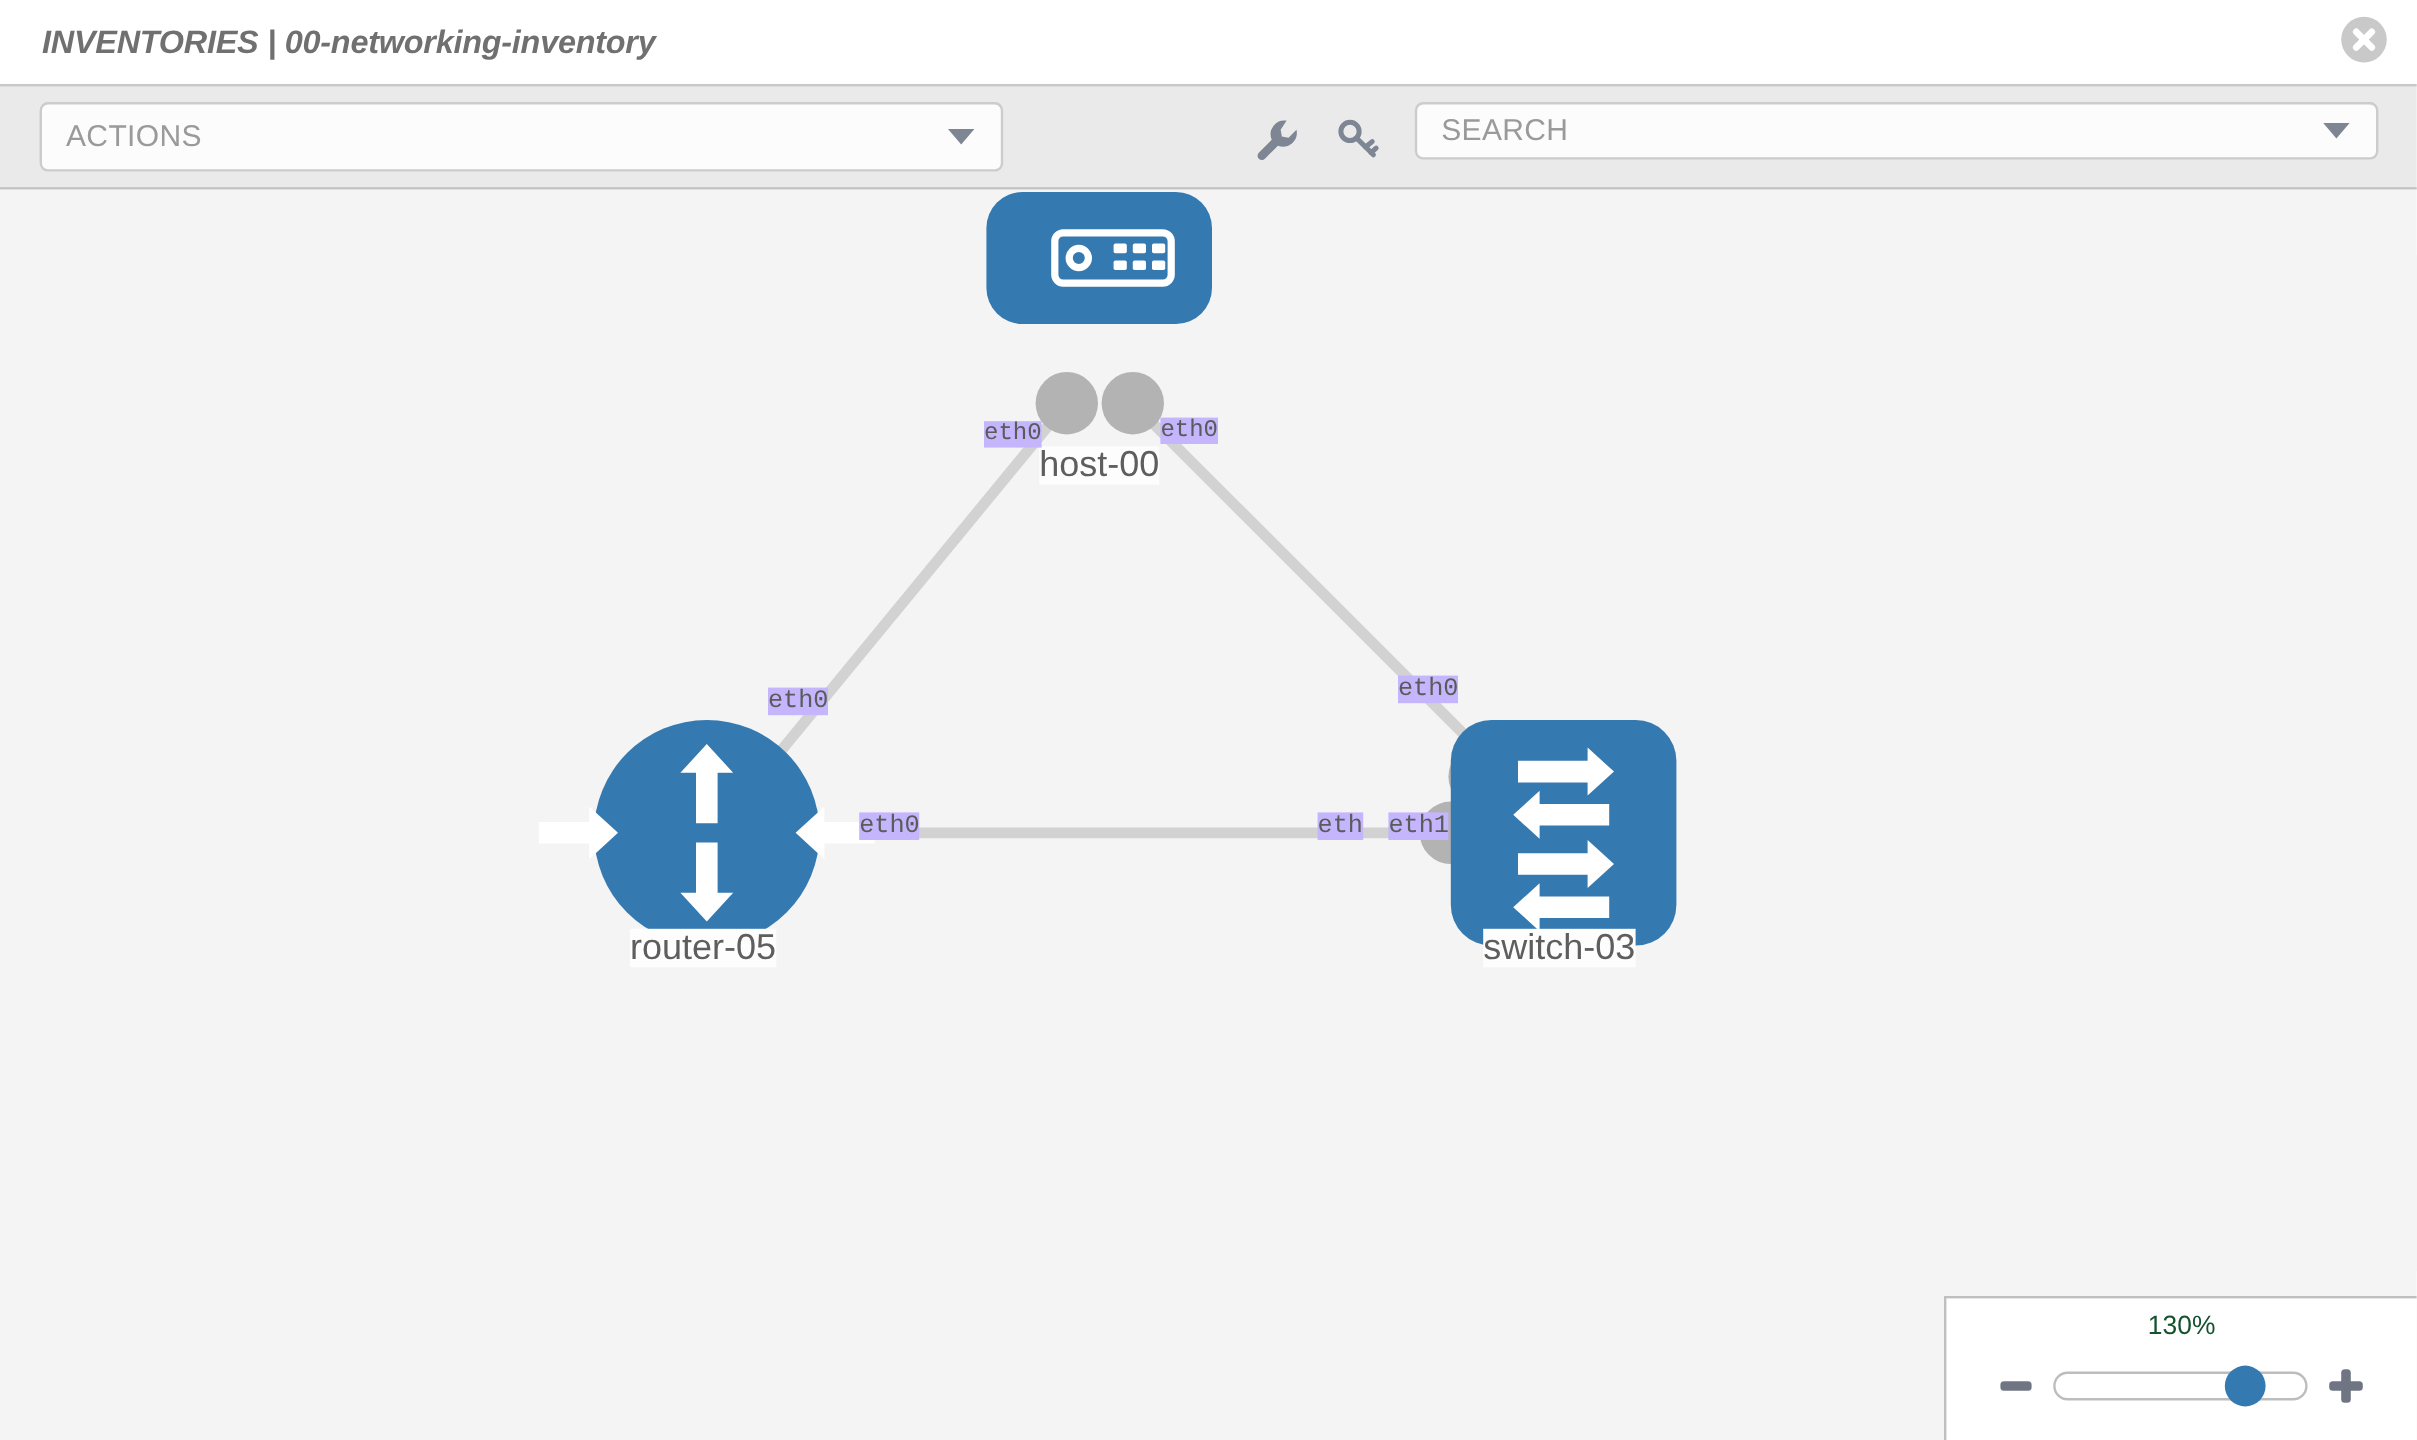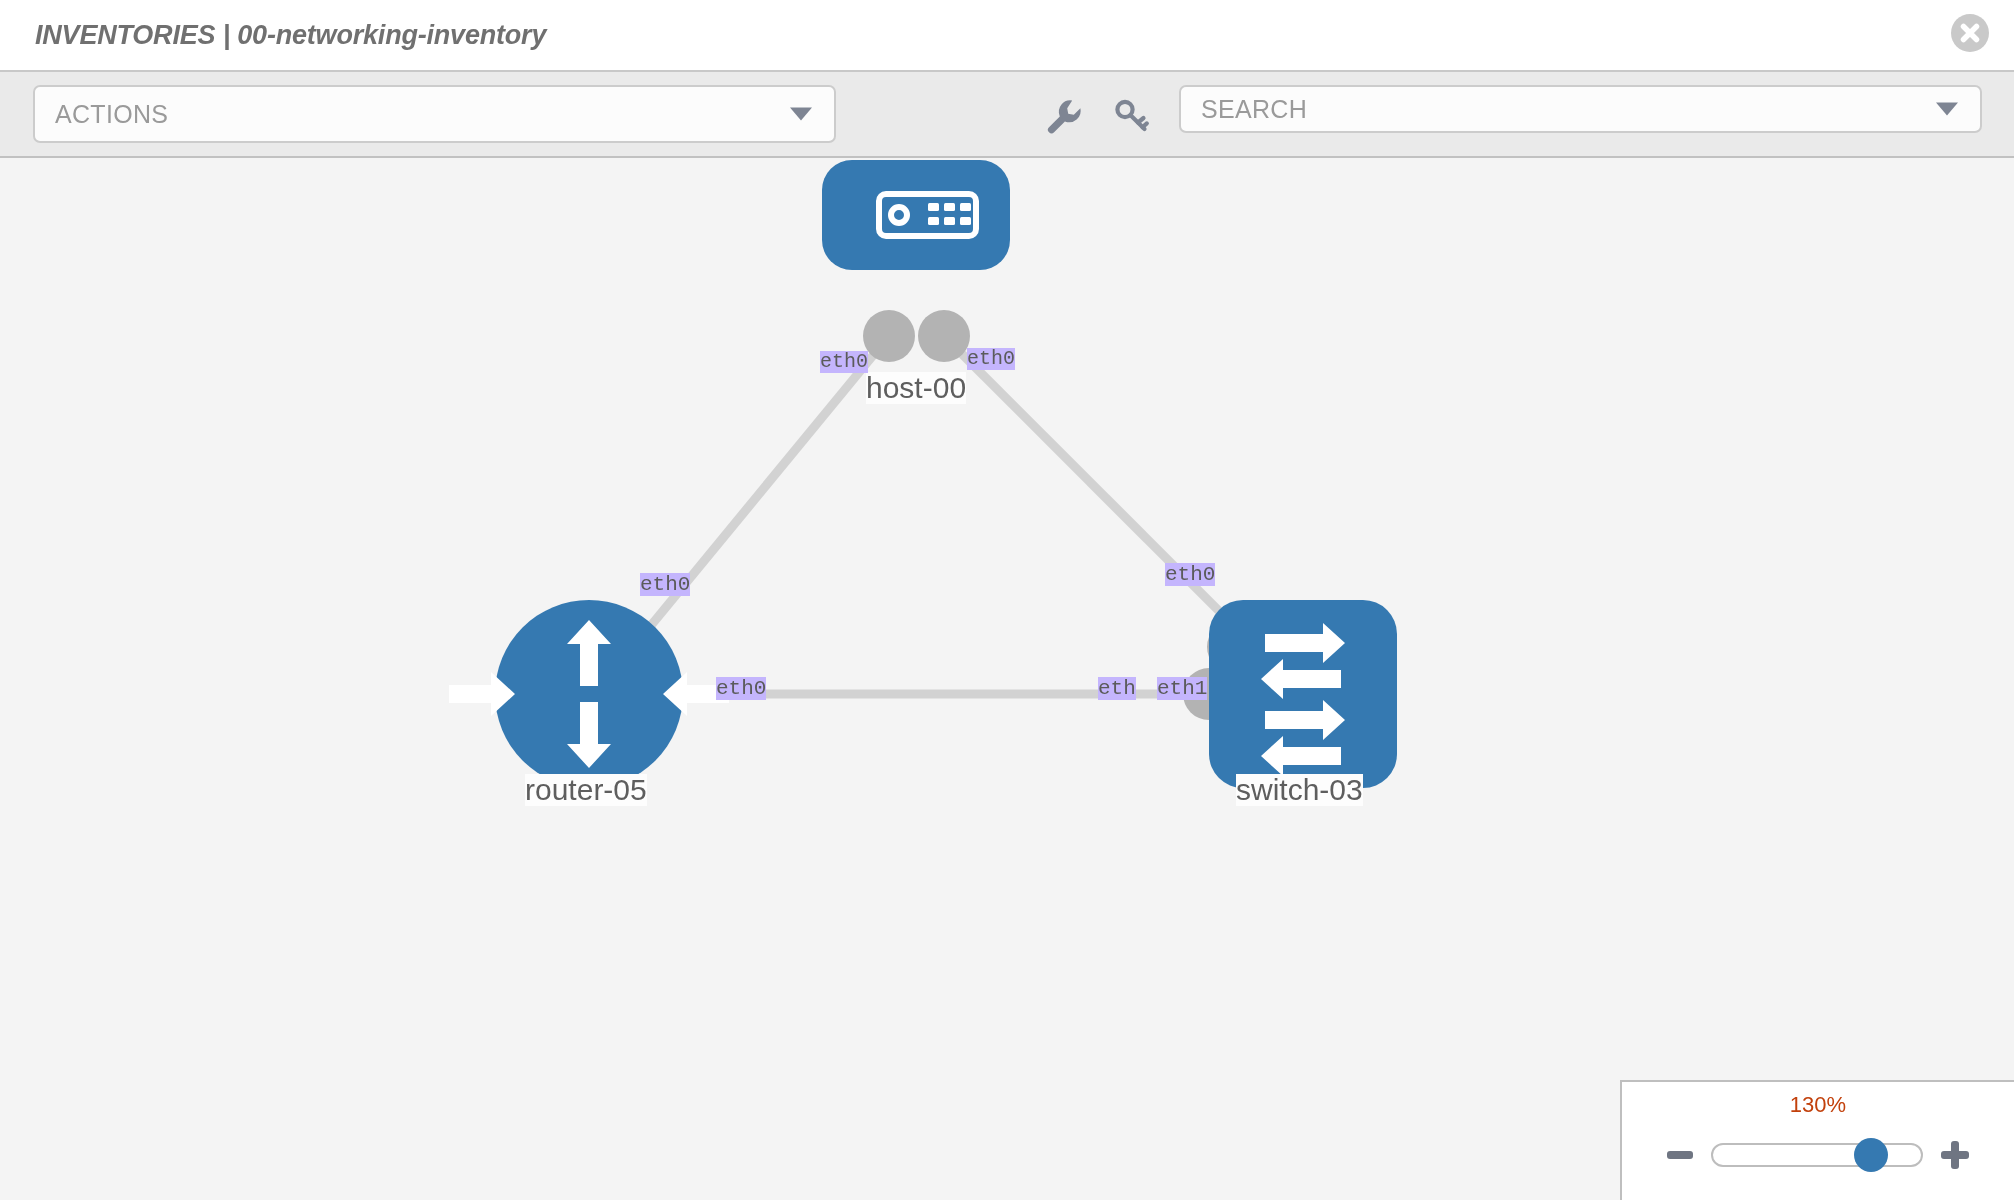--- a/index.html
+++ b/index.html
@@ -160,21 +160,21 @@
     border-right: none;
     border-bottom: none;
   }
   .zoom-pct {
     position: absolute;
     top: 10px;
     left: 0;
     width: 100%;
     text-align: center;
     font-size: 22px;
-    color: #c2410c;
+    color: #14532d;
   }
   .zoom-row {
     position: absolute;
     top: 50px;
     left: 0;
     width: 100%;
     height: 46px;
     display: flex;
     align-items: center;
     justify-content: center;

